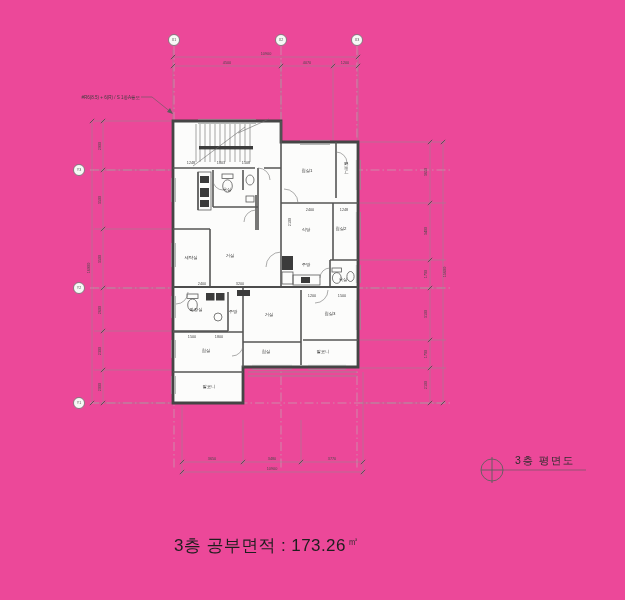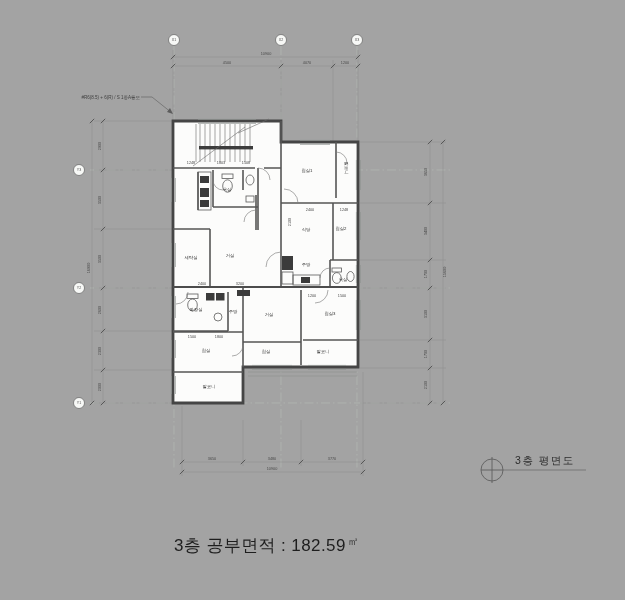--- a/index.html
+++ b/index.html
@@ -2,21 +2,21 @@
 <html><head>
 <meta charset="utf-8">
 <style>
   html,body{margin:0;padding:0;}
   body{
     width:625px;height:600px;
     background:#f6f7f5;
     font-family:"Liberation Sans", sans-serif;
     overflow:hidden;
   }
-  .sheet{position:relative;width:625px;height:600px;background:#a3a3a3;}
+  .sheet{position:relative;width:625px;height:600px;background:#ec4899;}
   svg{position:absolute;left:0;top:0;}
 
   
   .grid    {stroke:#b9bfba;stroke-width:.55;fill:none;stroke-dasharray:9 3 1.5 3;}
   .dimline {stroke:#8e8e8e;stroke-width:.5;fill:none;}
   .thindim {stroke:#9a9a9a;stroke-width:.45;fill:none;}
   .tick    {stroke:#4f4f4f;stroke-width:.9;}
   .outer   {stroke:#454545;stroke-width:2.8;fill:#fcfcfb;}
   .wall    {stroke:#565656;stroke-width:1.6;fill:none;}
   .wallh   {stroke:#4c4c4c;stroke-width:2.1;fill:none;}
@@ -267,15 +267,15 @@
 
     <g>
       <circle class="tsym" cx="492" cy="470" r="11"></circle>
       <path class="tsym" d="M492 457 V483 M481 470 H503"></path>
       <path class="leader" d="M503 470 H586"></path>
       <text class="ptitle" x="545" y="464">3층 평면도</text>
     </g>
   </svg>
 
   <div class="caption">
-    <span>3층 공부면적 : 182.59</span><span class="unit">㎡</span>
+    <span>3층 공부면적 : 173.26</span><span class="unit">㎡</span>
   </div>
 </div>
 
 </body></html>

